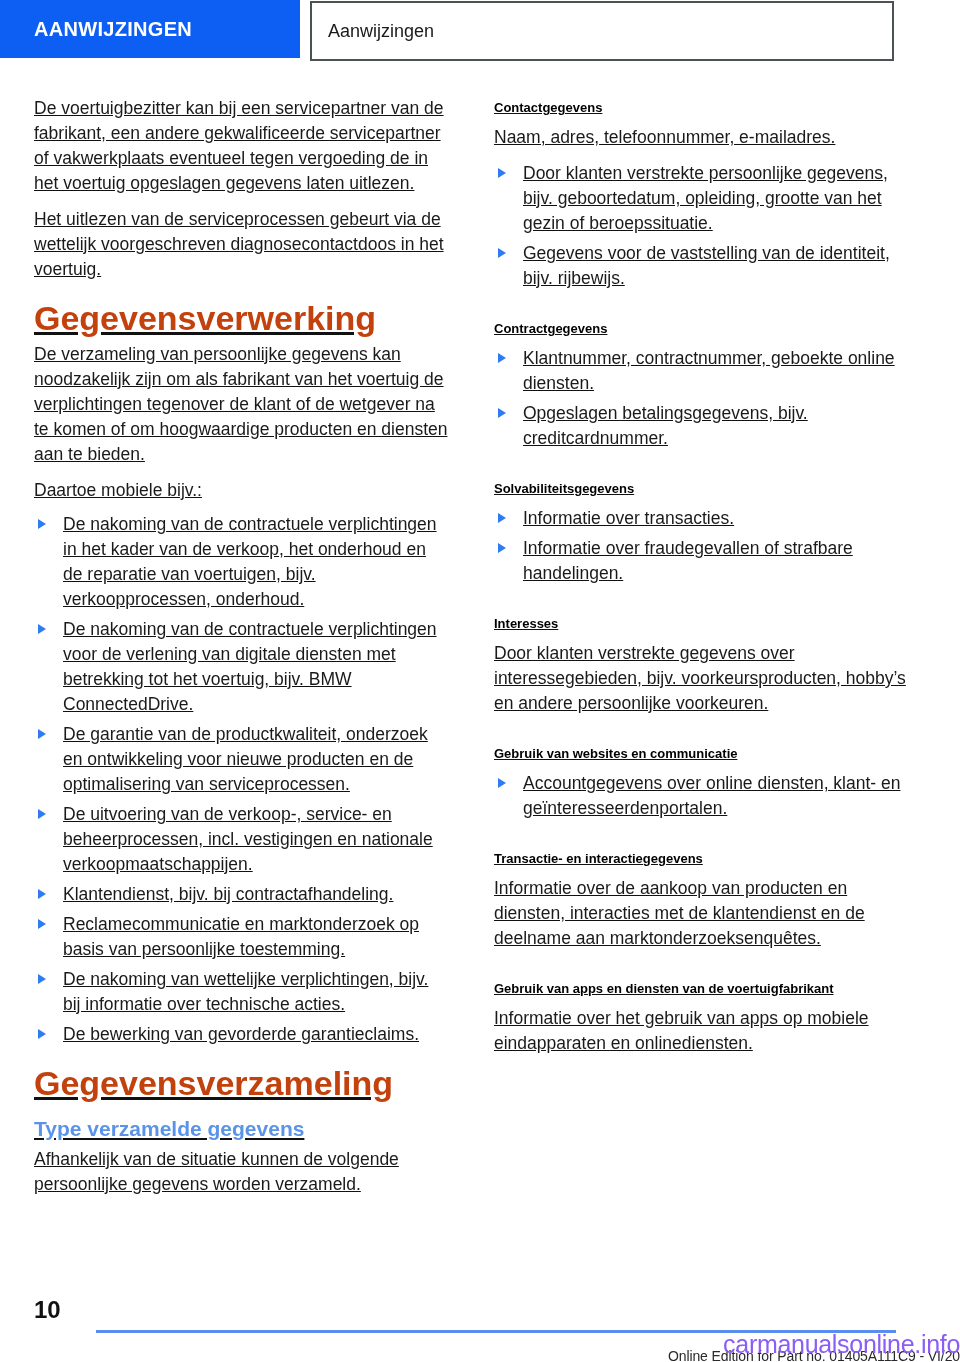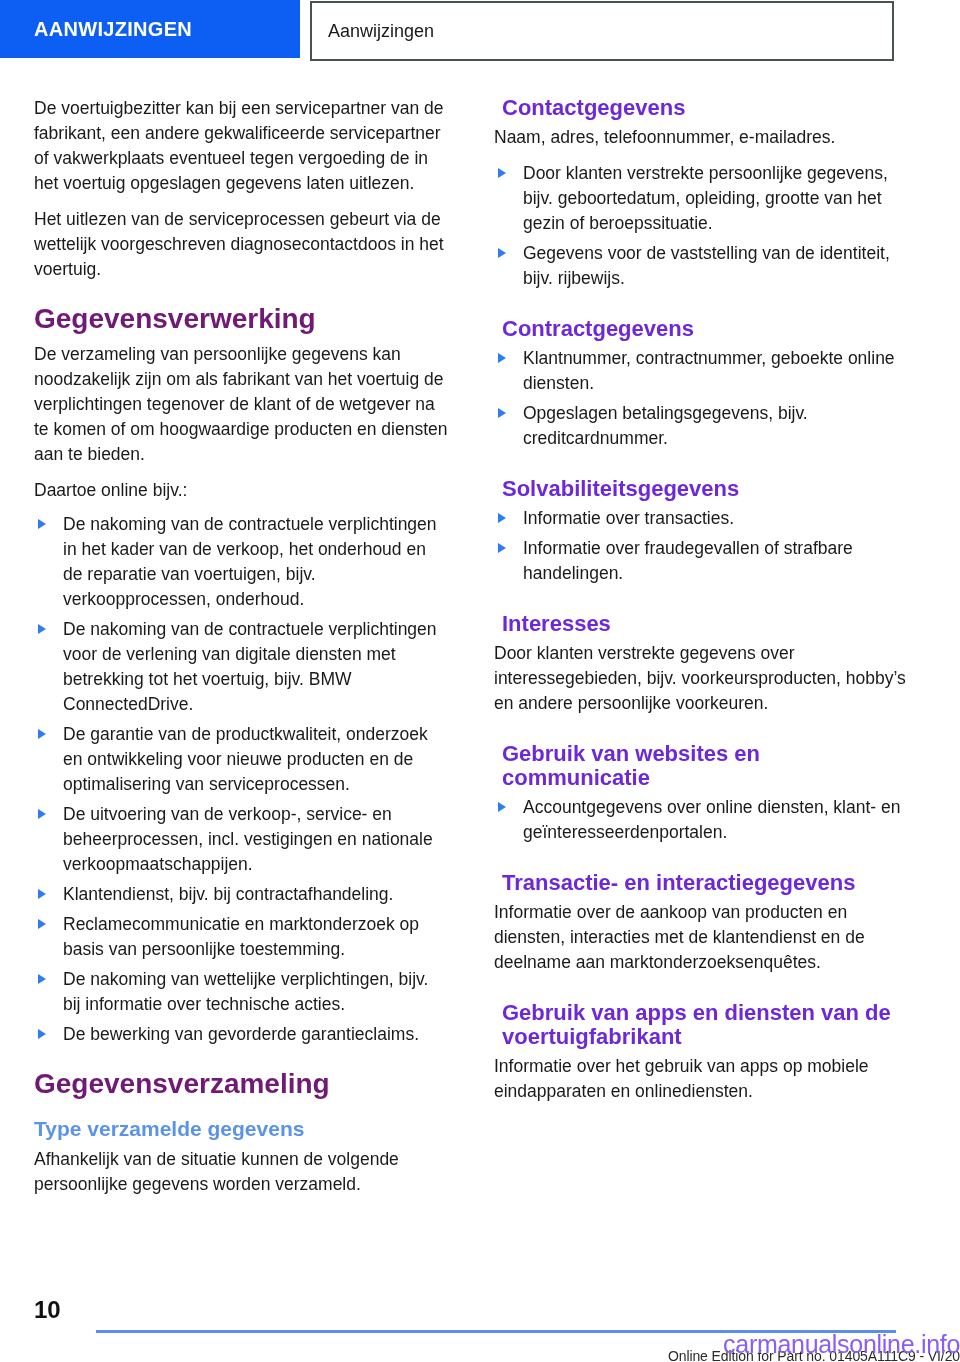--- a/index.html
+++ b/index.html
@@ -66,53 +66,54 @@
     left: 0;
     width: 960px;
     display: flex;
     gap: 44px;
     padding: 0 34px;
     box-sizing: border-box;
   }
   .col {
     width: 416px;
     flex: 0 0 416px;
+    text-decoration: underline;
   }
 
   
   p.body {
     margin: 0 0 11px 0;
     font-size: 17.5px;
     line-height: 25px;
     color: #1a1a1a;
   }
   p.body.tight { margin-bottom: 9px; }
 
   h1.sec {
     margin: 21px 0 8px 0;
-    font-size: 28px;
+    font-size: 34px;
     line-height: 31px;
     font-weight: bold;
-    color: #701a75;
+    color: #c2410c;
   }
 
   h2.sub {
     margin: 16px 0 5px 0;
     font-size: 21px;
     line-height: 27px;
     font-weight: bold;
     color: #5b93e8;
   }
 
   h3.bold {
-    margin: 0 0 5px 8px;
-    font-size: 22px;
+    margin: 0 0 5px 0;
+    font-size: 13px;
     line-height: 24px;
     font-weight: bold;
-    color: #6d28d9;
+    color: #000000;
   }
   h3.bold.spaced { margin-top: 26px; }
 
   ul.bullets {
     list-style: none;
     margin: 0 0 0 0;
     padding: 0;
   }
   ul.bullets li {
     position: relative;
@@ -192,21 +193,21 @@
 <div class="columns">
 
   <div class="col">
 
     <p class="body">De voertuigbezitter kan bij een servicepartner van de fabrikant, een andere gekwalificeerde servicepartner of vakwerkplaats eventueel tegen vergoeding de in het voertuig opgeslagen gegevens laten uitlezen.</p>
     <p class="body">Het uitlezen van de serviceprocessen gebeurt via de wettelijk voorgeschreven diagnosecontactdoos in het voertuig.</p>
 
     <h1 class="sec">Gegevensverwerking</h1>
 
     <p class="body">De verzameling van persoonlijke gegevens kan noodzakelijk zijn om als fabrikant van het voertuig de verplichtingen tegenover de klant of de wetgever na te komen of om hoogwaardige producten en diensten aan te bieden.</p>
-    <p class="body tight">Daartoe online bijv.:</p>
+    <p class="body tight">Daartoe mobiele bijv.:</p>
 
     <ul class="bullets">
       <li>
         <span class="tri"></span>
         <span>De nakoming van de contractuele verplichtingen in het kader van de verkoop, het onderhoud en de reparatie van voertuigen, bijv. verkoopprocessen, onderhoud.</span>
       </li>
       <li>
         <span class="tri"></span>
         <span>De nakoming van de contractuele verplichtingen voor de verlening van digitale diensten met betrekking tot het voertuig, bijv. BMW ConnectedDrive.</span>
       </li>

